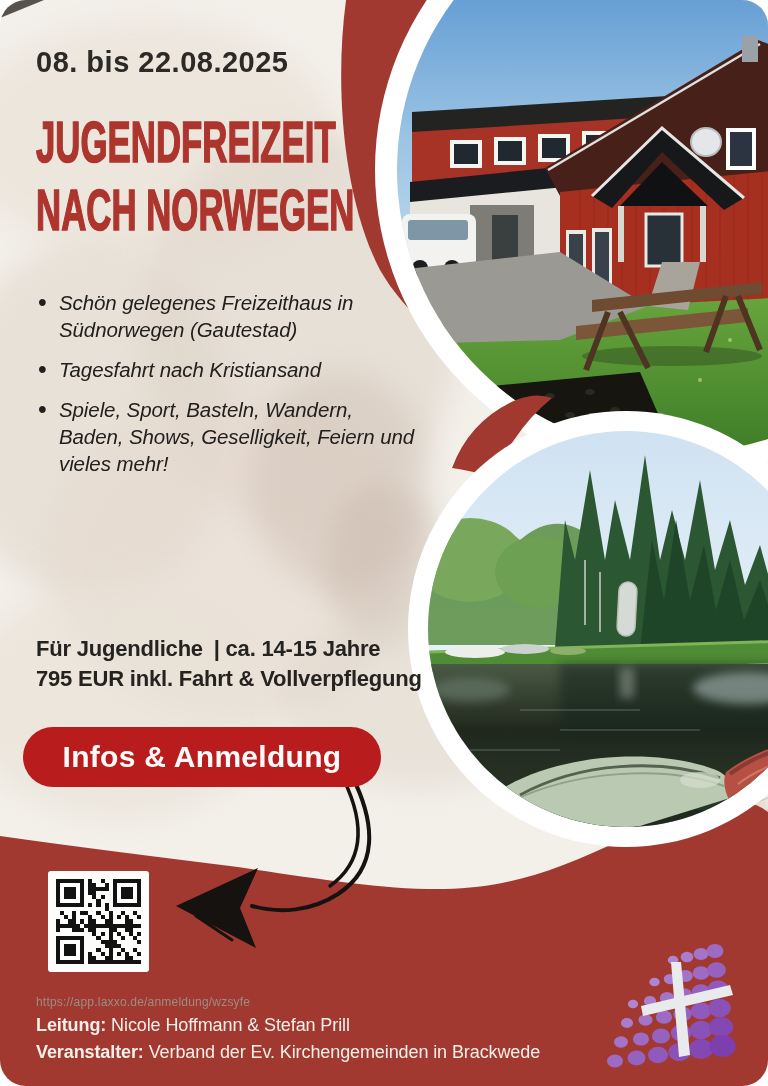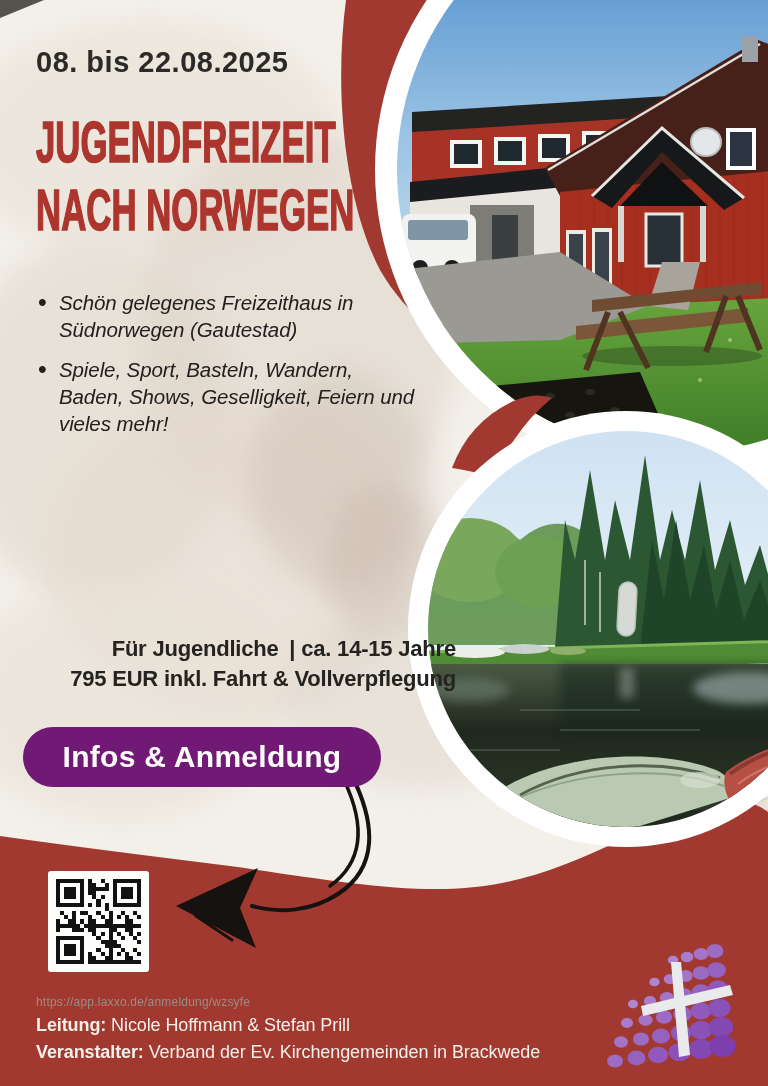--- a/index.html
+++ b/index.html
@@ -1,18 +1,18 @@
 <!DOCTYPE html>
 <html><head>
 <meta charset="utf-8">
 <style>
   html,body { margin:0; padding:0; }
   .poster {
     position:relative; width:768px; height:1086px; overflow:hidden;
-    background:#f3f0ea; font-family:"Liberation Sans", sans-serif;
+    background:#f3f0ea; font-family:"Liberation Sans", sans-serif;border-radius:26px;
   }
   .poster svg.bg { position:absolute; left:0; top:0; }
   .abs { position:absolute; }
 
   .date-line {
     left:36px; top:46px; font-size:29px; font-weight:700; color:#2b2a27;
     letter-spacing:0.5px;
   }
   .title-line {
     left:36px; color:#ac352e; font-size:58px; font-weight:700; line-height:1;
@@ -25,24 +25,24 @@
   .bullets { left:36px; top:282px; width:380px; color:#21201e; }
   .bullet {
     position:relative; padding-left:23px; margin-bottom:13px;
     font-style:italic; font-size:20.5px; line-height:1.32; letter-spacing:-0.1px;margin-top:7px;
   }
   .bullet::before {
     content:"\2022"; position:absolute; left:2px; top:-3px; font-size:25px; font-style:normal;
   }
 
   .info-block { left:36px; top:634px; width:420px; color:#242320;
-    font-size:22px; font-weight:700; line-height:1.36; letter-spacing:-0.2px;text-align:right; }
+    font-size:22px; font-weight:700; line-height:1.36; letter-spacing:-0.2px; }
 
   .cta-button {
-    left:23px; top:727px; width:358px; height:60px; background:#701a75;
+    left:23px; top:727px; width:358px; height:60px; background:#b91c1c;
     border:none; border-radius:30px; color:#fdfbf9; font-family:inherit;
     font-size:30px; font-weight:700; letter-spacing:0.3px; cursor:pointer;
     display:flex; align-items:center; justify-content:center;
   }
 
   .qr-box {
     left:48px; top:871px; width:101px; height:101px; background:#fdfdfc;
     border-radius:3px; display:flex; align-items:center; justify-content:center;
   }
 
@@ -307,20 +307,21 @@
     </g>
   </svg>
 
   <div class="abs date-line">08. bis 22.08.2025</div>
 
   <div class="abs title-line title-1">JUGENDFREIZEIT</div>
   <div class="abs title-line title-2">NACH NORWEGEN</div>
 
   <div class="abs bullets">
     <div class="bullet">Schön gelegenes Freizeithaus in Südnorwegen (Gautestad)</div>
+    <div class="bullet">Tagesfahrt nach Kristiansand</div>
     <div class="bullet">Spiele, Sport, Basteln, Wandern, Baden, Shows, Geselligkeit, Feiern und vieles mehr!</div>
   </div>
 
   <div class="abs info-block">
     <div>Für Jugendliche | ca. 14-15 Jahre</div>
     <div>795 EUR inkl. Fahrt &amp; Vollverpflegung</div>
   </div>
 
   <button class="abs cta-button">Infos &amp; Anmeldung</button>
 

